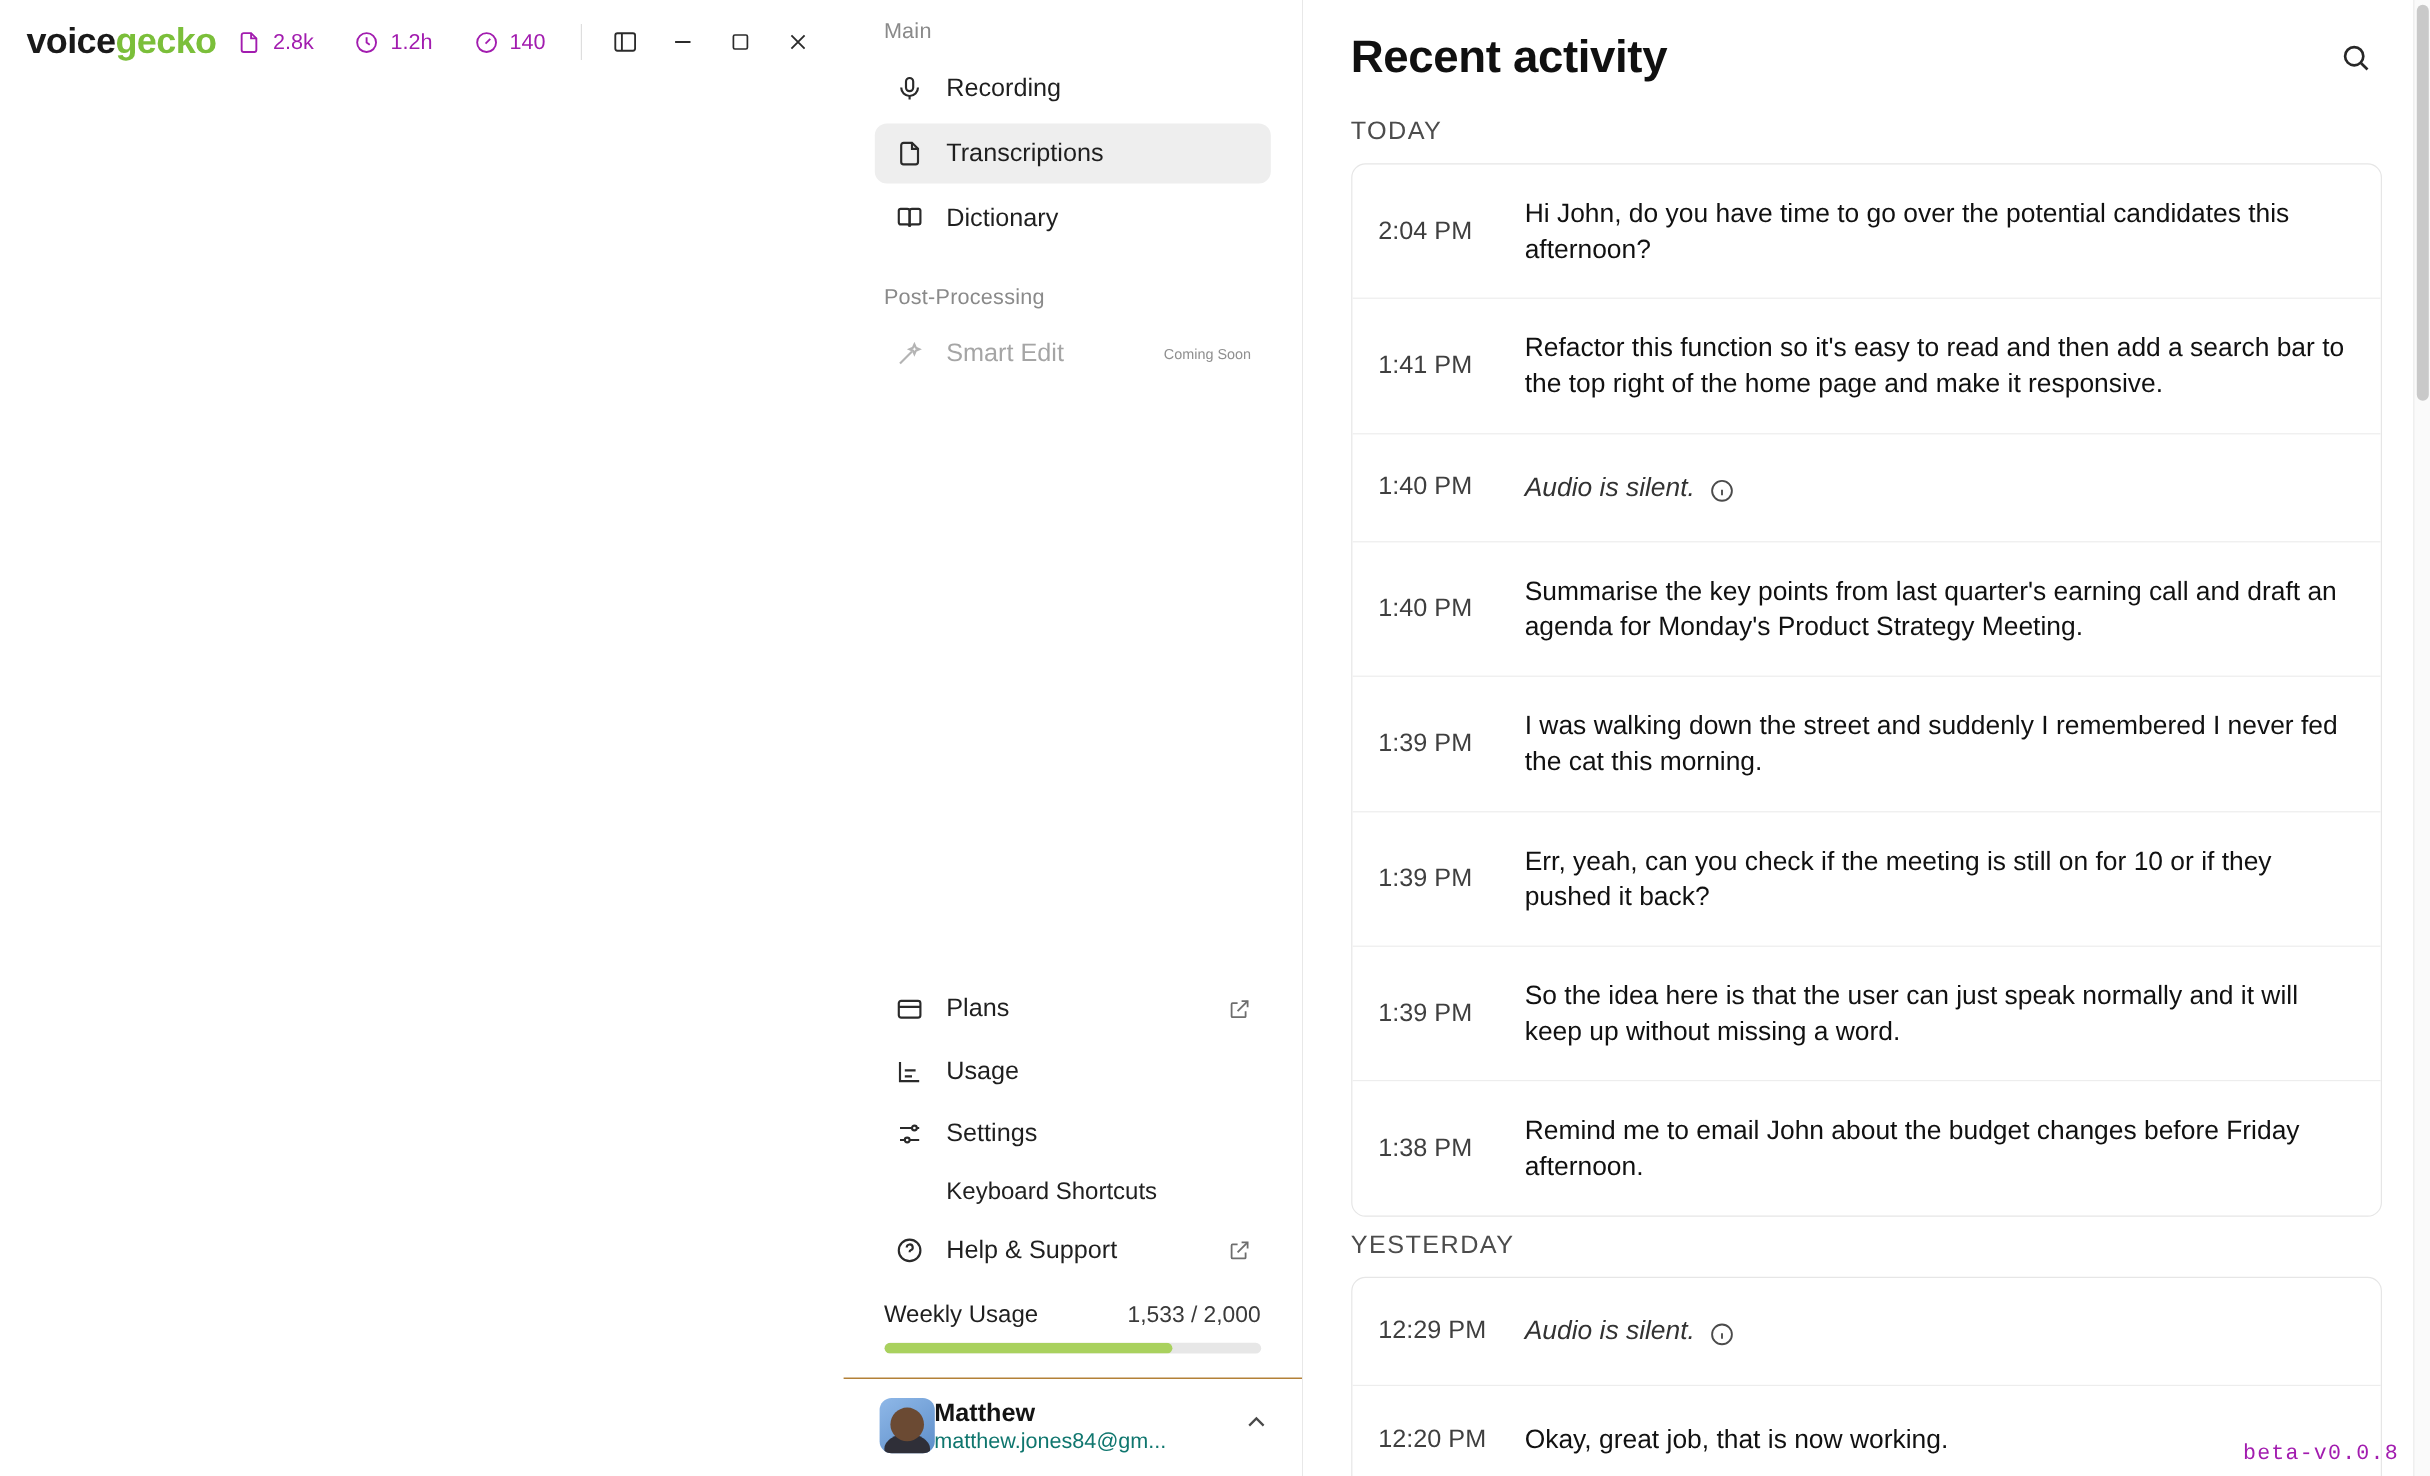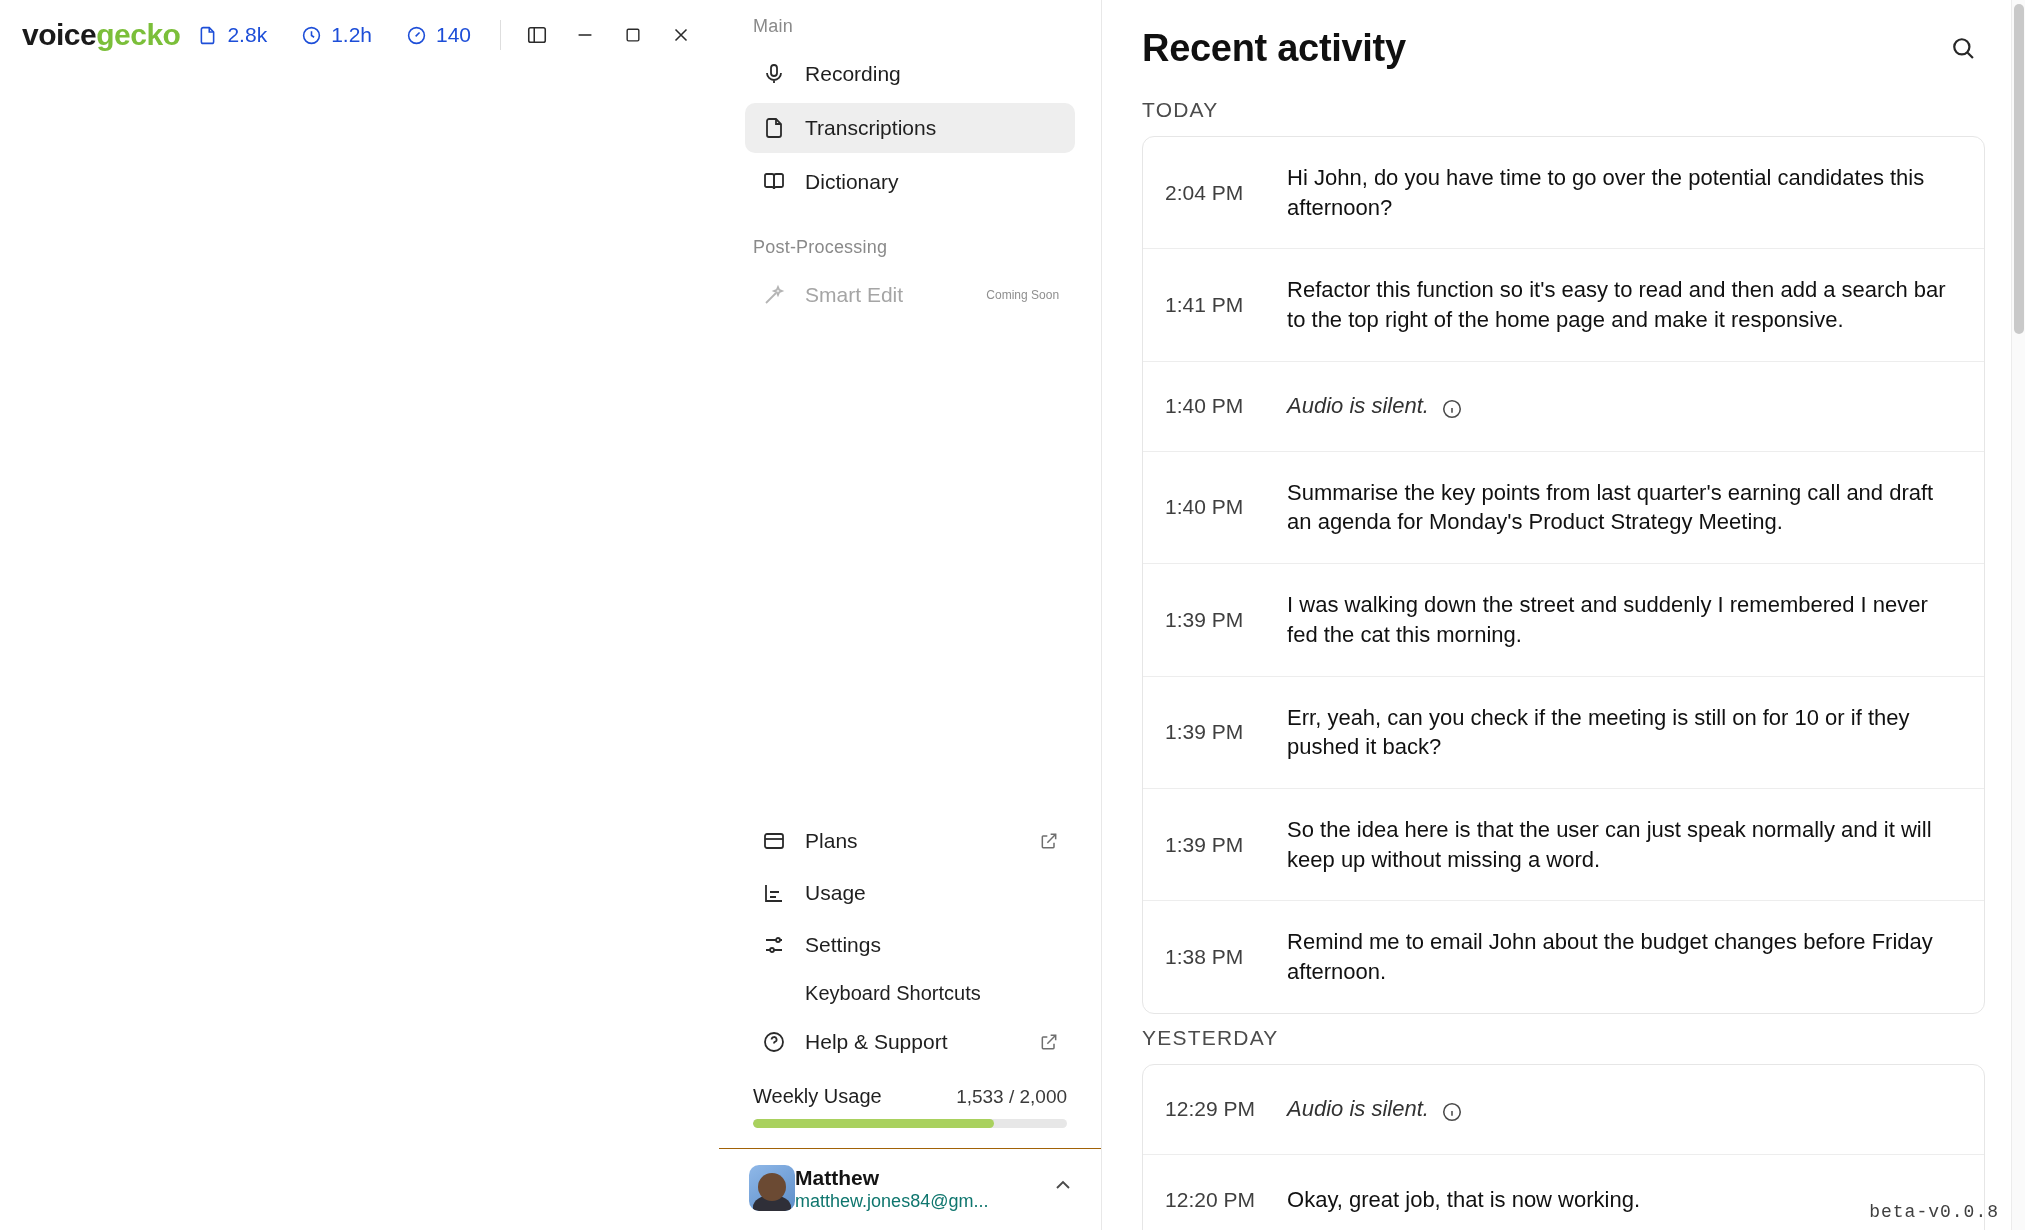--- a/index.html
+++ b/index.html
@@ -42,22 +42,22 @@
     margin-left: auto;
     display: flex;
     align-items: center;
     height: 100%;
   }
   .stat {
     display: flex;
     align-items: center;
     gap: 9px;
     padding: 0 17px;
-    color: #1d4ed8;
-    font-size: 21px;
+    color: #a21caf;
+    font-size: 18px;
     text-align: right;
   }
   .stat svg { display: block; }
   .divider-v {
     width: 1px;
     height: 30px;
     background: #dedede;
     margin: 0 12px;
   }
   .winbtn {
@@ -279,21 +279,21 @@
     height: 330px;
     border-radius: 6px;
     background: #c9c9c9;
   }
   .version {
     position: absolute;
     right: 26px;
     bottom: 8px;
     font-family: "Liberation Mono", monospace;
     font-size: 18px;
-    color: #404040;
+    color: #a21caf;
     letter-spacing: 1px;
   }
 </style>
 </head>
 <body>
 
 <div class="app">
 
   <div class="titlebar">
     <div class="brand">

